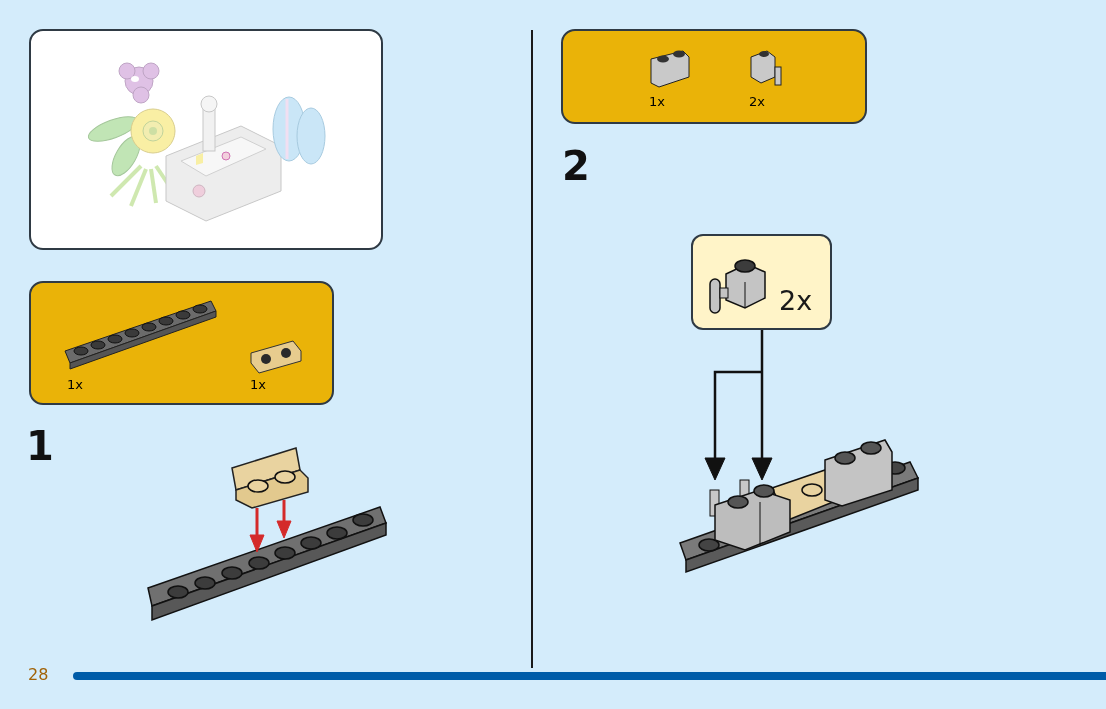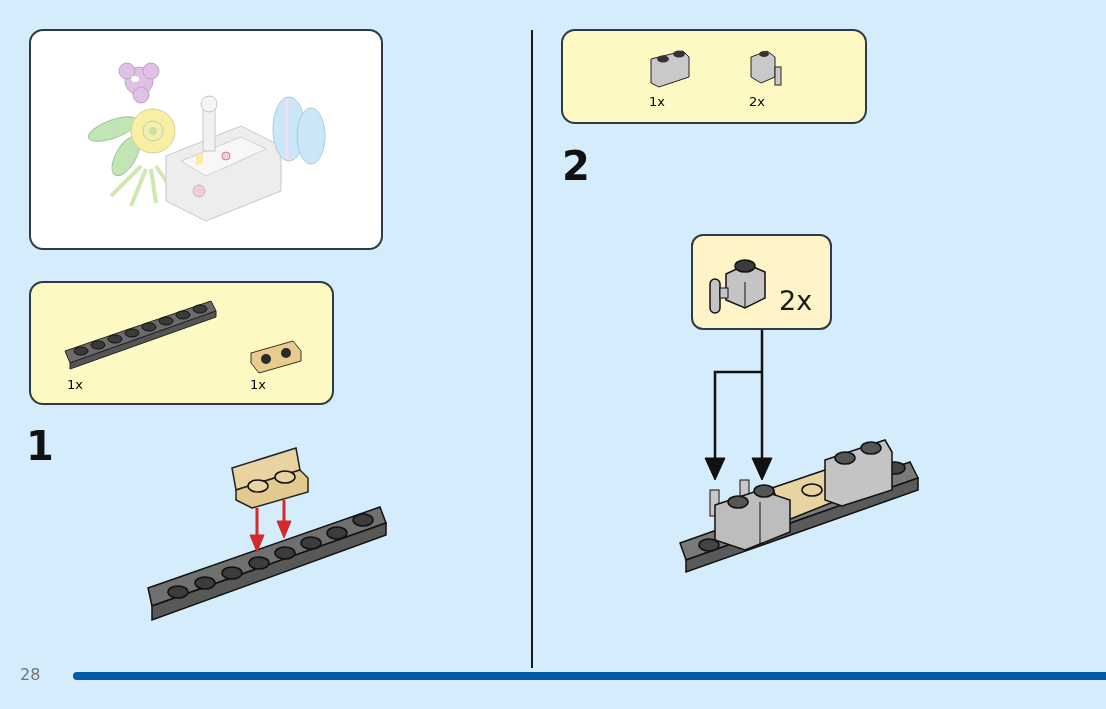--- a/index.html
+++ b/index.html
@@ -8,28 +8,28 @@
     background:#d4ecfb;
     font-family:"DejaVu Sans", sans-serif;
     color:#1a1a1a;
   }
   .abs { position:absolute; }
   .preview-box {
     left:29px; top:29px; width:354px; height:221px;
     background:#ffffff; border:2px solid #2f3a44; border-radius:14px; box-sizing:border-box;
   }
   .parts-box {
-    background:#fef9c3; border:2px solid #2f3a44; border-radius:14px; box-sizing:border-box;
+    background:#eab308; border:2px solid #2f3a44; border-radius:14px; box-sizing:border-box;
   }
   .parts-1 { left:29px; top:281px; width:305px; height:124px; }
   .parts-2 { left:561px; top:29px; width:306px; height:95px; }
   .qty { font-size:13px; color:#1a1a1a; }
   .step-num { font-size:40px; font-weight:bold; color:#111; line-height:1; }
   .divider { left:531px; top:30px; width:2px; height:638px; background:#1a1a1a; }
-  .page-number { left:20px; top:665px; font-size:16px; color:#737373; }
+  .page-number { left:28px; top:665px; font-size:16px; color:#a16207; }
   .page-bar { left:73px; top:672px; width:1040px; height:8px; background:#005ca8; border-radius:4px; }
   .callout {
     left:691px; top:234px; width:141px; height:96px;
     background:#fff4c8; border:2px solid #2f3a44; border-radius:12px; box-sizing:border-box;
   }
   .callout-qty { left:779px; top:285px; font-size:27px; color:#1a1a1a; }
   svg { position:absolute; overflow:visible; }
 </style>
 </head>
 <body>

